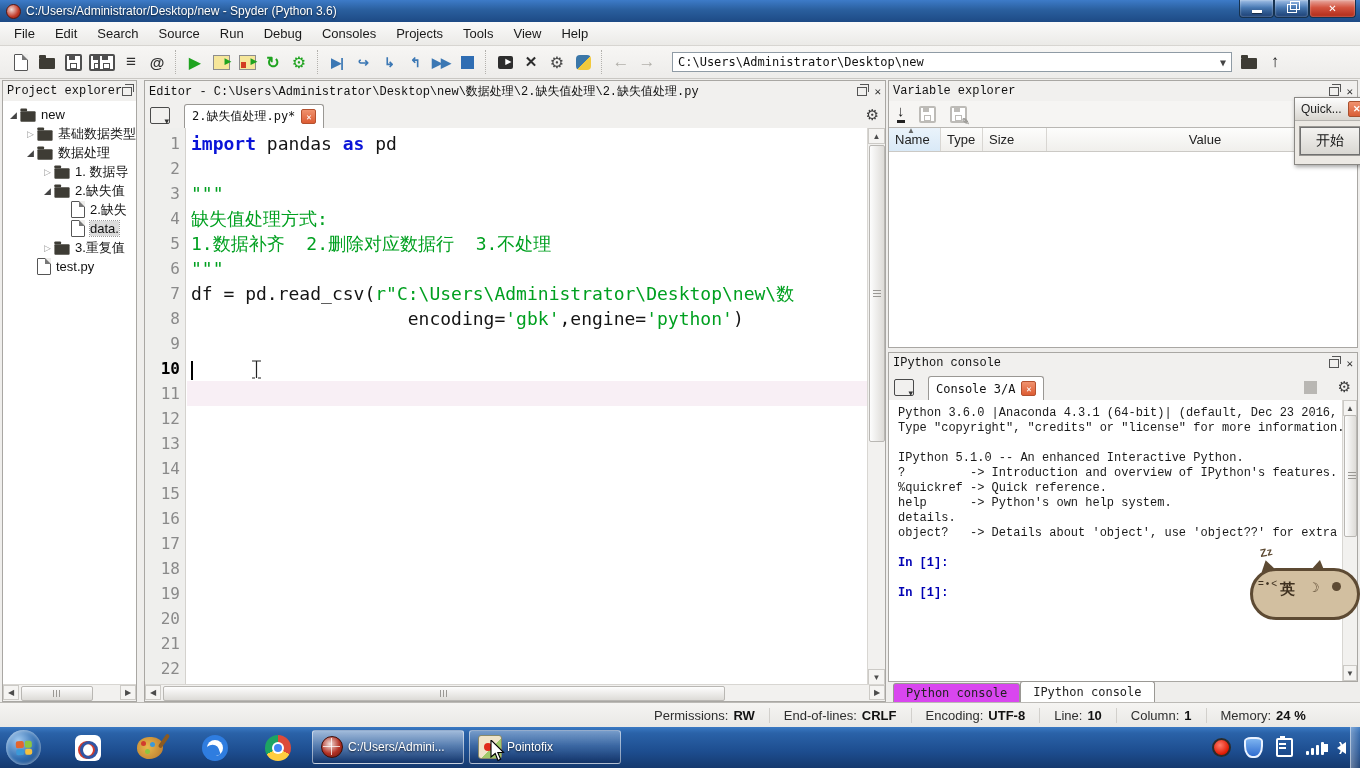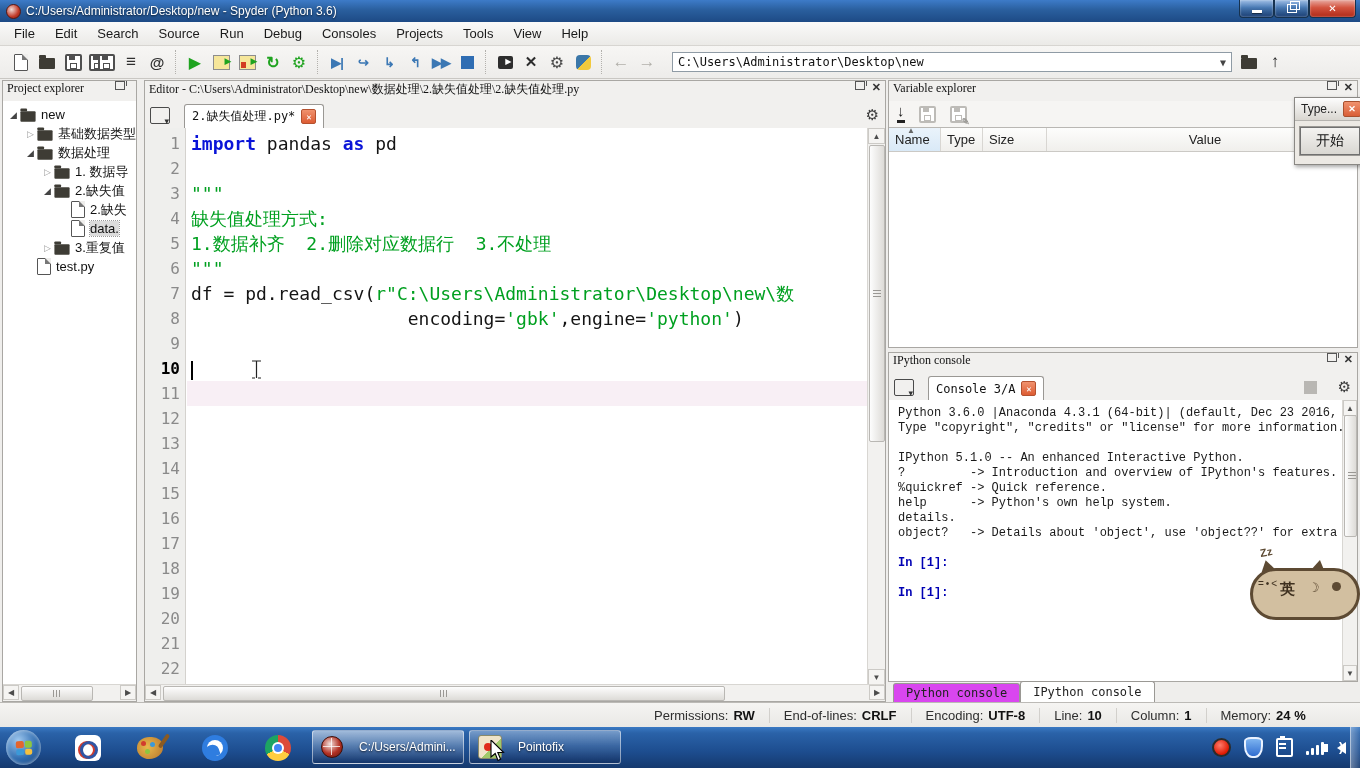--- a/index.html
+++ b/index.html
@@ -62,22 +62,22 @@
   .i-python{width:15px;height:15px;border-radius:4px;background:linear-gradient(135deg,#3b77a8 0 50%,#f2c93c 50% 100%);}
   .pathbox{margin-left:8px;width:560px;height:20px;background:#fff;border:1px solid #8f9ba5;
     display:flex;align-items:center;font-family:"DejaVu Sans Mono",monospace;font-size:12px;color:#111;
     padding-left:5px;box-sizing:border-box;}
   .path-text{flex:1;white-space:nowrap;overflow:hidden;}
   .combo-arrow{width:16px;text-align:center;color:#444;font-size:10px;}
   .tbi.uparrow{font-weight:900;font-size:17px;color:#222;}
 
   
   .panel{position:absolute;background:#fff;border:1px solid #a9a7a3;box-sizing:border-box;}
-  .phead{height:20px;background:#f1f0ee;display:flex;
-    font-family:Liberation Serif, serif;font-size:12px;color:#111;padding:0 4px;white-space:nowrap;overflow:hidden;}
+  .phead{height:20px;background:#f1f0ee;display:flex;align-items:center;
+    font-family:Liberation Mono, monospace;font-size:12px;color:#111;padding:0 4px;white-space:nowrap;overflow:hidden;}
   .phead .sp{flex:1;}
   .i-float{width:8px;height:7px;border:1.5px solid #555;position:relative;margin-right:7px;flex:none;}
   .i-float:before{content:"";position:absolute;left:2px;top:-4px;width:8px;height:7px;border-top:1.5px solid #555;border-right:1.5px solid #555;}
   .i-close{font-size:11px;font-weight:bold;color:#333;flex:none;}
   .tabbar{height:27px;background:#f1f0ee;border-bottom:1px solid #9a9894;display:flex;align-items:flex-end;position:relative;gap:8px;}
   .browse-tab{width:18px;height:15px;border:1.5px solid #4a4a4a;border-radius:2px;margin:0 6px 4px 5px;position:relative;}
   .browse-tab:after{content:"▾";position:absolute;right:0;bottom:-3px;font-size:9px;color:#333;}
   .tab{height:23px;background:#fff;border:1px solid #9a9894;border-bottom:none;border-radius:3px 3px 0 0;
     display:flex;align-items:center;padding:0 7px;gap:6px;font-family:"DejaVu Sans Mono",monospace;font-size:12px;color:#111;}
   .tab-close{width:13px;height:13px;background:linear-gradient(#f0926e,#dd5c33);border:1px solid #b4512f;border-radius:2px;
@@ -201,21 +201,21 @@
   .i-palette:after{content:"";position:absolute;right:-3px;top:-4px;width:4px;height:16px;background:#8a5a22;transform:rotate(35deg);border-radius:2px;}
   .i-qbrowser{width:26px;height:26px;border-radius:50%;background:#2f7de0;position:relative;}
   .i-qbrowser:before{content:"";position:absolute;left:5px;top:5px;width:16px;height:16px;border-radius:50%;background:#fff;}
   .i-qbrowser:after{content:"";position:absolute;left:3px;top:10px;width:14px;height:12px;border-radius:50% 50% 0 0;background:#2f7de0;transform:rotate(-20deg);}
   .i-chrome{width:26px;height:26px;border-radius:50%;position:relative;
     background:conic-gradient(#dd4b39 0 120deg,#ffcd40 120deg 240deg,#1da462 240deg 360deg);}
   .i-chrome:before{content:"";position:absolute;left:7px;top:7px;width:12px;height:12px;border-radius:50%;background:#fff;}
   .i-chrome:after{content:"";position:absolute;left:9px;top:9px;width:8px;height:8px;border-radius:50%;background:#4285f4;}
   .taskbtn{position:absolute;top:3px;height:34px;border:1px solid rgba(255,255,255,.5);border-radius:3px;
     background:linear-gradient(rgba(255,255,255,.35),rgba(255,255,255,.12) 45%,rgba(0,0,30,.18));
-    display:flex;align-items:center;padding:0 8px;gap:16px;box-sizing:border-box;
+    display:flex;align-items:center;padding:0 8px;gap:5px;box-sizing:border-box;
     color:#fff;font-size:12px;text-shadow:0 1px 2px rgba(0,0,0,.7);white-space:nowrap;overflow:hidden;}
   .taskbtn.active{background:linear-gradient(rgba(255,255,255,.55),rgba(255,255,255,.25) 45%,rgba(0,0,30,.15));}
   .i-spyder{width:20px;height:20px;border-radius:50%;flex:none;
     background:radial-gradient(circle at 40% 35%,#f3e3df,#b33124 55%,#5e140c);border:1px solid #3f0d07;position:relative;}
   .i-spyder:before{content:"";position:absolute;left:9px;top:1px;width:1px;height:17px;background:rgba(255,255,255,.75);}
   .i-spyder:after{content:"";position:absolute;left:1px;top:9px;width:17px;height:1px;background:rgba(255,255,255,.75);}
   .i-pointofix{width:22px;height:22px;border-radius:3px;flex:none;position:relative;
     background:linear-gradient(135deg,#efe3c8 0 55%,#9fc96a 55% 100%);border:1px solid #8a8a6a;}
   .i-pointofix:before{content:"";position:absolute;left:5px;top:7px;width:8px;height:8px;border-radius:50%;background:#e02a1a;}
   .tray{position:absolute;right:14px;top:0;height:41px;display:flex;align-items:center;gap:13px;}
@@ -562,21 +562,21 @@
     </div>
   </div>
 
   <div class="btabs" id="btabs">
       <div class="btab">Python console</div>
       <div class="btab active">IPython console</div>
     </div>
 
   <div class="pointofix">
     <div class="pf-title">
-      <span>Type...</span>
+      <span>Quick...</span>
       <span class="pf-close">✕</span>
     </div>
     <div class="pf-start">开始</div>
   </div>
 
   <div class="cat">
     <span class="zz">Zz</span>
     <span class="ear1"></span>
     <span class="ear2"></span>
     <div class="body"></div>

